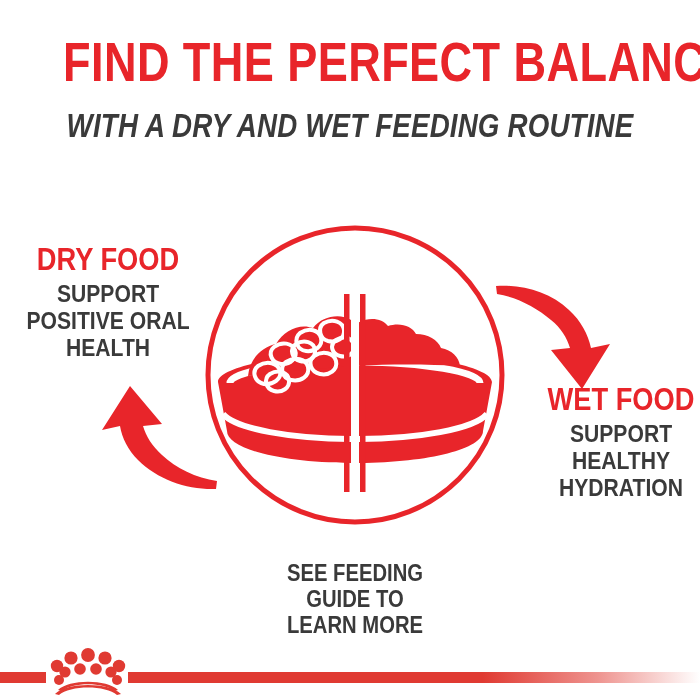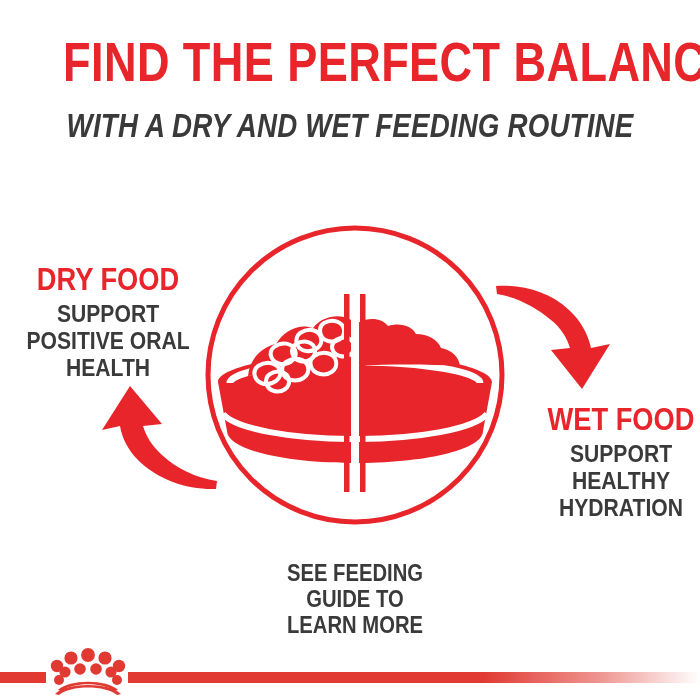--- a/index.html
+++ b/index.html
@@ -54,21 +54,20 @@
     letter-spacing: 0.2px;
     transform: scaleX(0.84);
     transform-origin: center top;
     white-space: nowrap;
   }
 
   
   .side-block {
     position: absolute;
     text-align: center;
-    margin-top: 20px;
   }
   .side-block.left  { left: 8px;  top: 243px; width: 200px; }
   .side-block.right { left: 521px; top: 383px; width: 200px; }
 
   .side-title {
     color: #E8252A;
     font-family: "Liberation Sans Narrow", "Liberation Sans", sans-serif;
     font-weight: 700;
     font-size: 31px;
     line-height: 33px;

